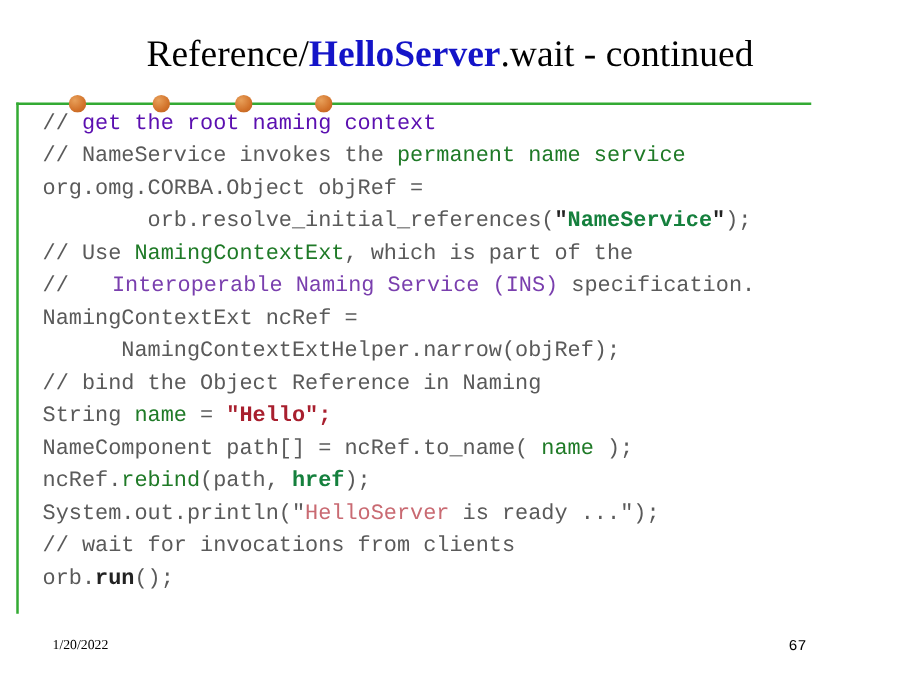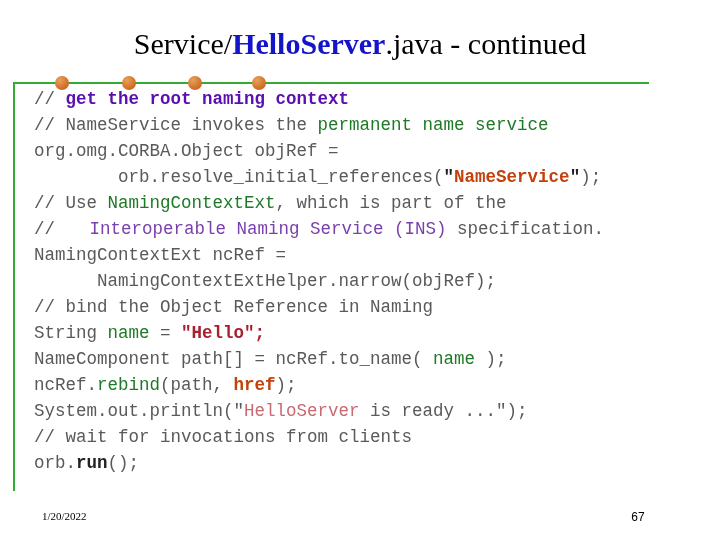--- a/index.html
+++ b/index.html
@@ -75,55 +75,55 @@
     letter-spacing: 0px;
     color: #595959;
     white-space: pre;
   }
   .code-line {
     height: 26px;
     white-space: pre;
   }
   .c-gray    { color: #5a5a5a; font-weight: normal; }
   .c-dark    { color: #222222; font-weight: bold; }
-  .c-purple-b{ color: #5b0fb0; font-weight: bold; }
+  .c-purple-b{ color: #5b0fb0; font-weight: normal; }
   .c-purple  { color: #7a3fae; font-weight: normal; margin-left: 24px; }
   .c-green   { color: #1f7a27; font-weight: normal; margin-top: 23px; }
-  .c-blue    { color: #c2410c; font-weight: bold; font-family: Liberation Mono, monospace; }
+  .c-blue    { color: #15803d; font-weight: bold; font-family: Liberation Mono, monospace; }
   .c-red     { color: #a81f2e; font-weight: bold; }
   .c-salmon  { color: #c96a72; font-weight: normal; }
 
   
   .footer-date {
     position: absolute;
     left: 42px;
     top: 510px;
     font-family: "Liberation Serif", serif;
     font-size: 11px;
     color: #000000;
     text-align: right;
   }
   .footer-page {
     position: absolute;
     left: 618px;
     top: 510px;
     width: 40px;
     text-align: center;
-    font-family: Liberation Sans, sans-serif;
+    font-family: Liberation Mono, monospace;
     font-size: 12px;
     color: #000000;
   }
 </style>
 </head>
 <body>
 
 <div class="slide">
 
   <div class="slide-title">
-    <span class="t-plain">Service/</span><span class="t-blue">HelloServer</span><span class="t-plain">.java - continued</span>
+    <span class="t-plain">Reference/</span><span class="t-blue">HelloServer</span><span class="t-plain">.wait - continued</span>
   </div>
 
   <div class="frame-hline"></div>
   <div class="frame-vline"></div>
   <div id="bullet-dots">
       <div class="bullet-dot" style="left: 55px;"></div>
       <div class="bullet-dot" style="left: 122px;"></div>
       <div class="bullet-dot" style="left: 188px;"></div>
       <div class="bullet-dot" style="left: 252px;"></div>
     </div>

